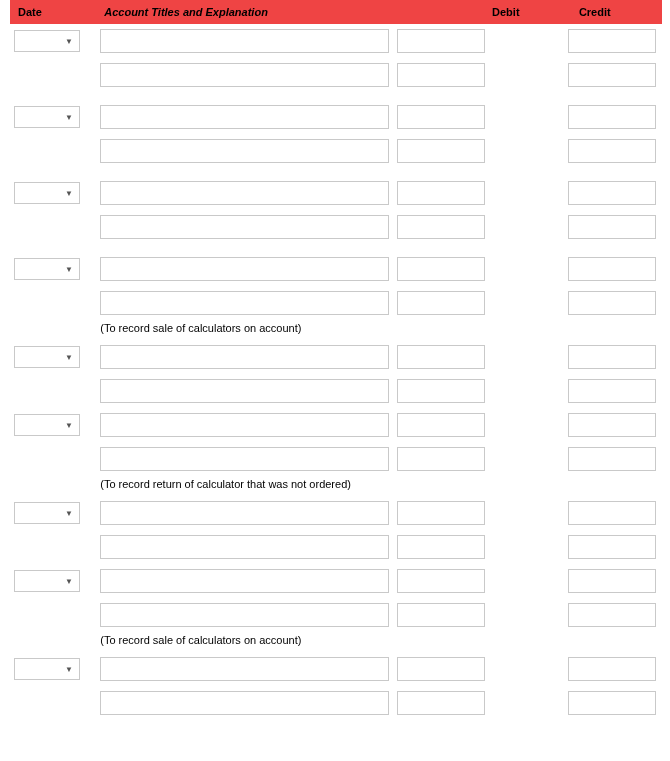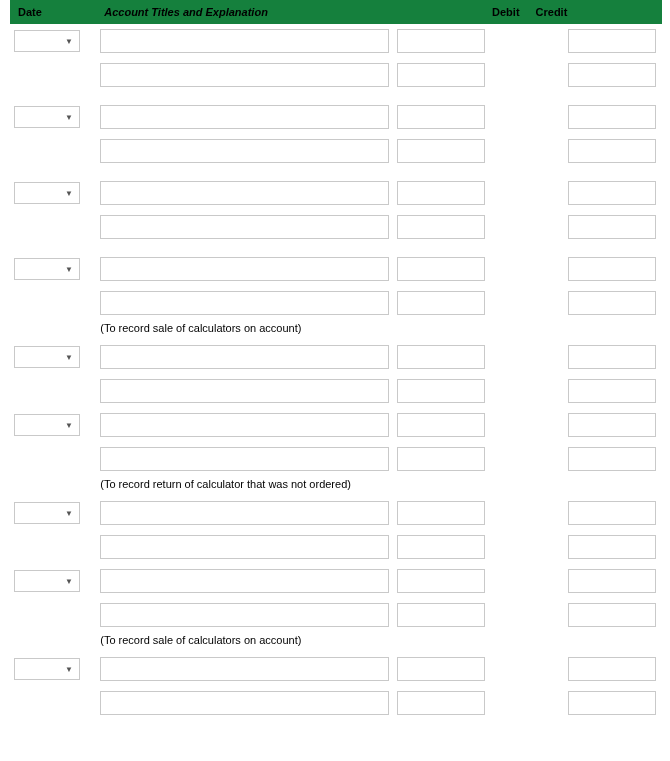--- a/index.html
+++ b/index.html
@@ -10,33 +10,33 @@
     font-size: 11px;
     background: #ffffff;
     width: 670px;
   }
   .table {
     width: 652px;
     margin: 0 10px;
     border-collapse: collapse;
   }
   thead tr {
-    background: #15803d;
+    background: #ef4444;
   }
   th {
     font-weight: bold;
     text-align: left;
     padding: 6px 8px;
     font-size: 11px;
     color: #000;
   }
   th.col-date { width: 86px; }
   th.col-account { width: 296px; font-style: italic; }
   th.col-debit { width: 134px; text-align: right; }
-  th.col-credit { width: 134px; }
+  th.col-credit { width: 134px; text-align: center; }
 
   td {
     padding: 5px 4px;
     vertical-align: middle;
   }
   td.col-date { width: 86px; }
   td.col-account { width: 296px; }
   td.col-debit { width: 134px; }
   td.col-credit { width: 134px; }
 

